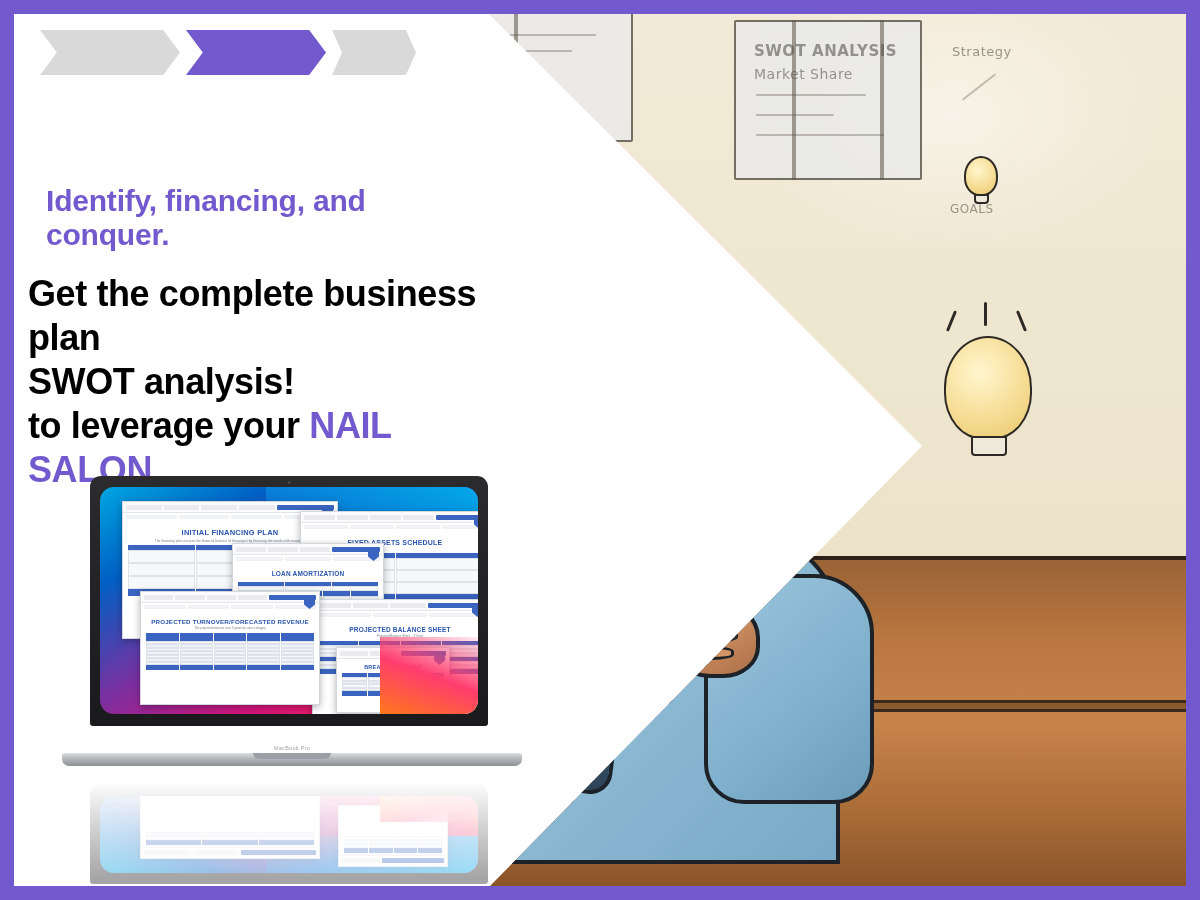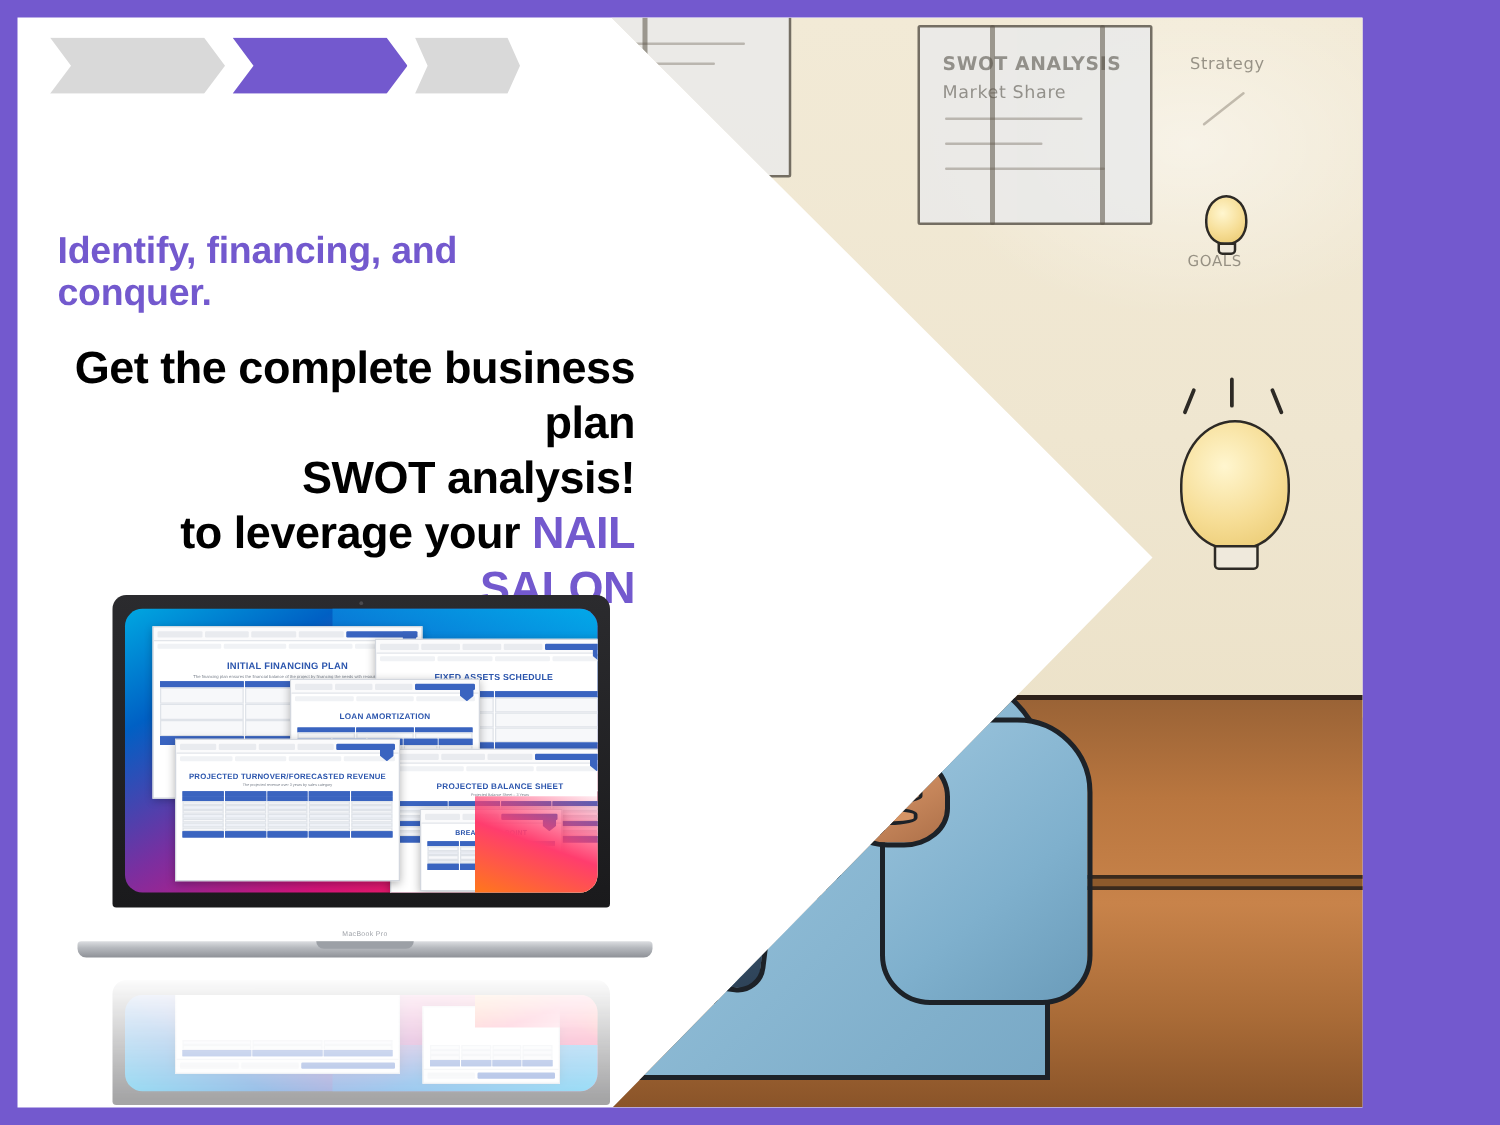--- a/index.html
+++ b/index.html
@@ -13,21 +13,21 @@
   
   #slide {
     position: absolute;
     left: 0; top: 0;
     width: 1200px; height: 900px;
     background: #7359ce;
   }
   #canvas {
     position: absolute;
     left: 14px; top: 14px;
-    width: 1076px; height: 872px;
+    width: 1172px; height: 872px;
     background: #ffffff;
     overflow: hidden;
   }
 
   
   .illustration {
     position: absolute;
     left: 0; top: 0;
     width: 1172px; height: 872px;
     -webkit-clip-path: polygon(475px 0, 1172px 0, 1172px 872px, 476px 872px, 908px 432px);
@@ -158,21 +158,21 @@
   }
   .chev.sm { width: 84px; }
 
   .tagline {
     position: absolute; left: 32px; top: 170px; width: 450px;
     font-size: 30px; font-weight: bold; color: #7359ce;
     letter-spacing: -.2px;
   }
   .headline {
     position: absolute; left: 14px; top: 258px; width: 480px;
-    text-align: right; font-size: 36px; font-weight: bold; line-height: 1.22;
+    text-align: left; font-size: 36px; font-weight: bold; line-height: 1.22;
     color: #000; letter-spacing: -.4px;
   }
   .headline .hl { color: #7359ce; }
 
   
   .laptop { position: absolute; left: 48px; top: 450px; width: 460px; height: 420px; }
   .lid {
     position: absolute; left: 28px; top: 12px; width: 398px; height: 250px;
     background: linear-gradient(180deg,#2b2b2e 0%, #1a1a1c 100%);
     border-radius: 11px 11px 3px 3px;

